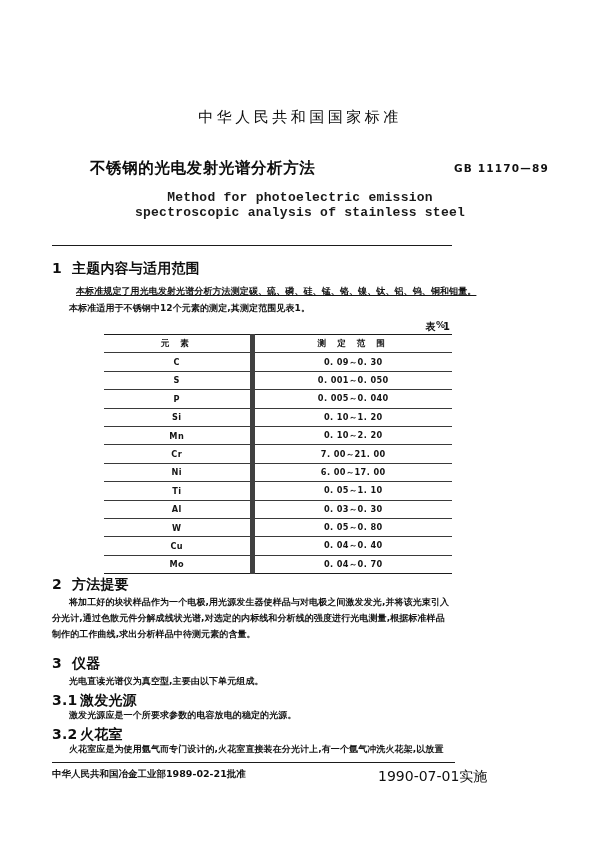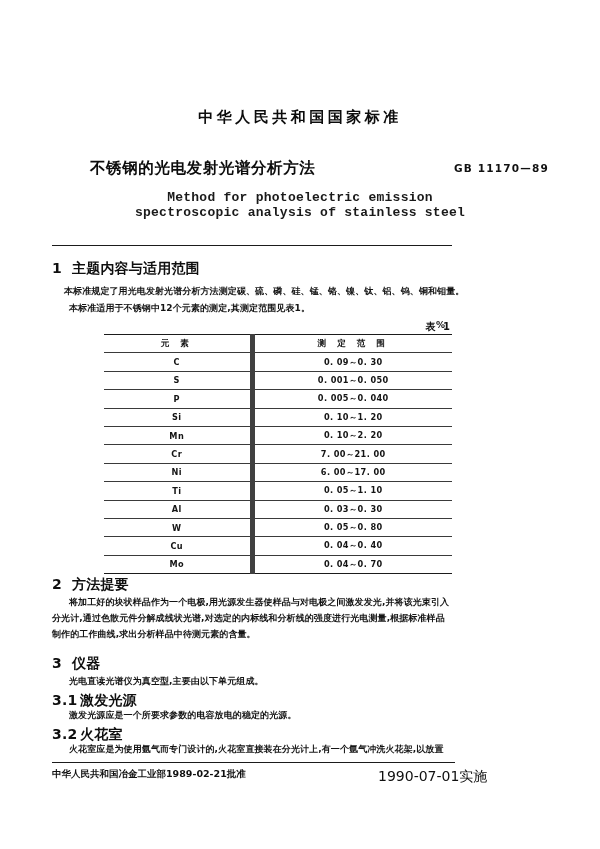--- a/index.html
+++ b/index.html
@@ -23,21 +23,21 @@
   }
 
   
   .national-standard {
     position: absolute;
     left: 0;
     right: 0;
     top: 108px;
     text-align: center;
     font-family: "DejaVu Sans", "Liberation Sans", sans-serif;
-    font-weight: bold;
+    font-weight: normal;
     font-size: 15px;
     letter-spacing: 3.5px;
     color: #0c0c0c;
   }
 
   .title-row {
     position: absolute;
     left: 52px;
     right: 45px;
     top: 158px;
@@ -222,21 +222,21 @@
     <div>Method for photoelectric emission</div>
     <div>spectroscopic analysis of stainless steel</div>
   </div>
 
   <div class="rule-top"></div>
 
   <div class="sec-head" style="left:52px; top:260px;">
     <span class="num">1</span><span>主题内容与适用范围</span>
   </div>
 
-  <div class="para" style="left:64px; top:285px;">本标准规定了用光电发射光谱分析方法测定碳、硫、磷、硅、锰、铬、镍、钛、铝、钨、铜和钼量。</div>
+  <div class="para" style="left:76px; top:285px;text-decoration:underline;">本标准规定了用光电发射光谱分析方法测定碳、硫、磷、硅、锰、铬、镍、钛、铝、钨、铜和钼量。</div>
 
   <div class="para" style="left:69px; top:302px;">本标准适用于不锈钢中12个元素的测定,其测定范围见表1。</div>
 
   <div class="table-caption">表 1</div>
   <div class="table-unit">%</div>
 
   <table class="range-table">
     <colgroup>
         <col class="c-el">
         <col class="c-rg">

